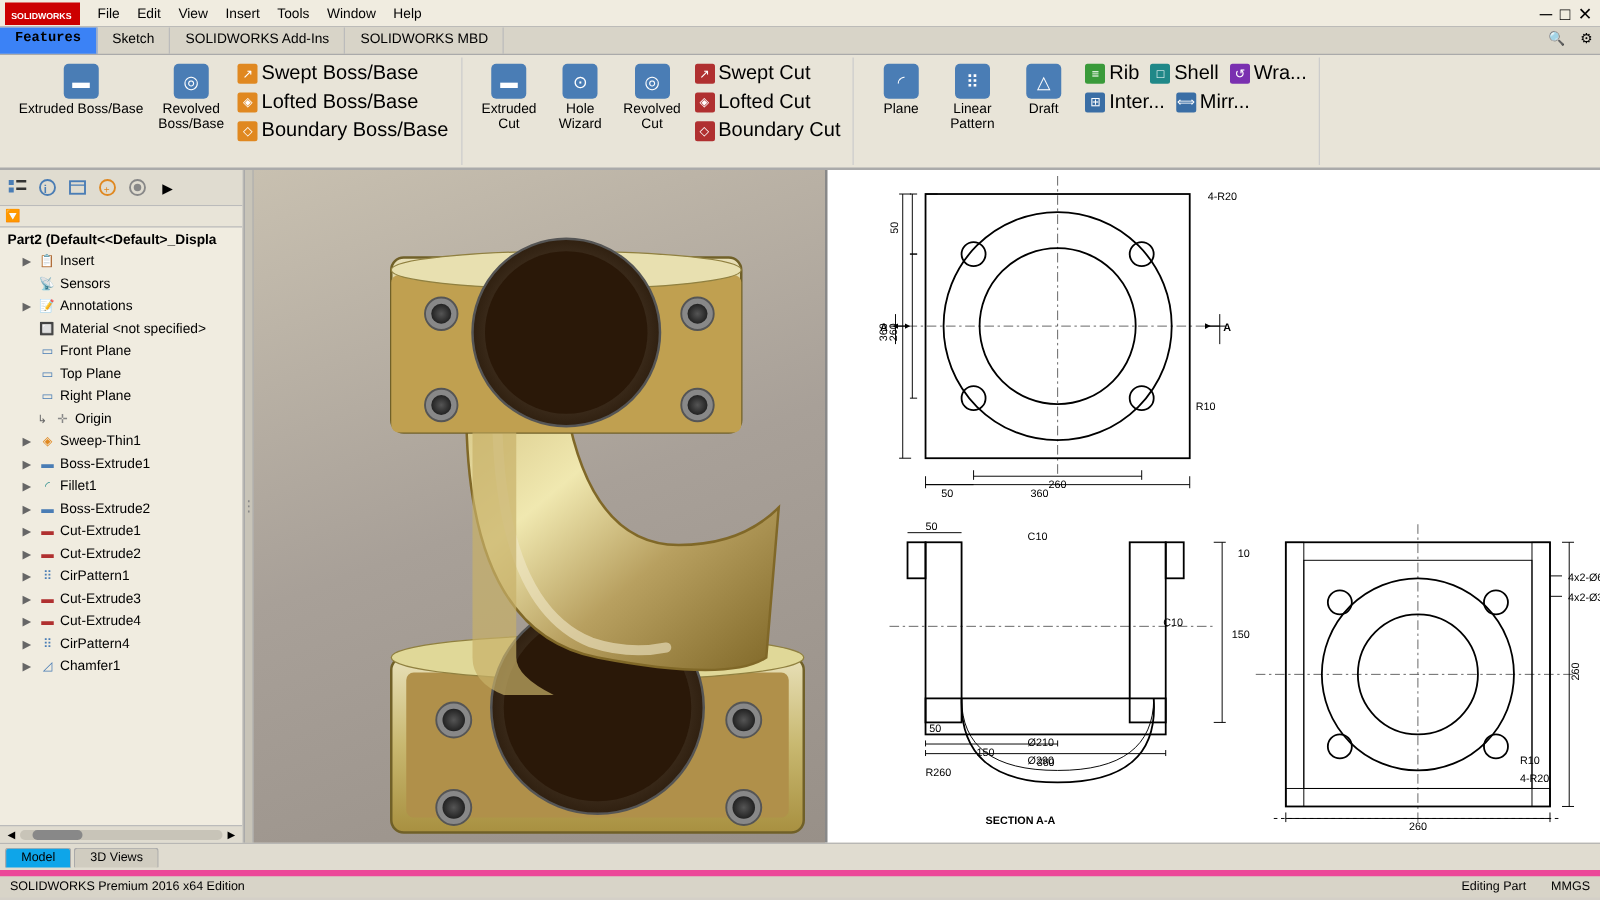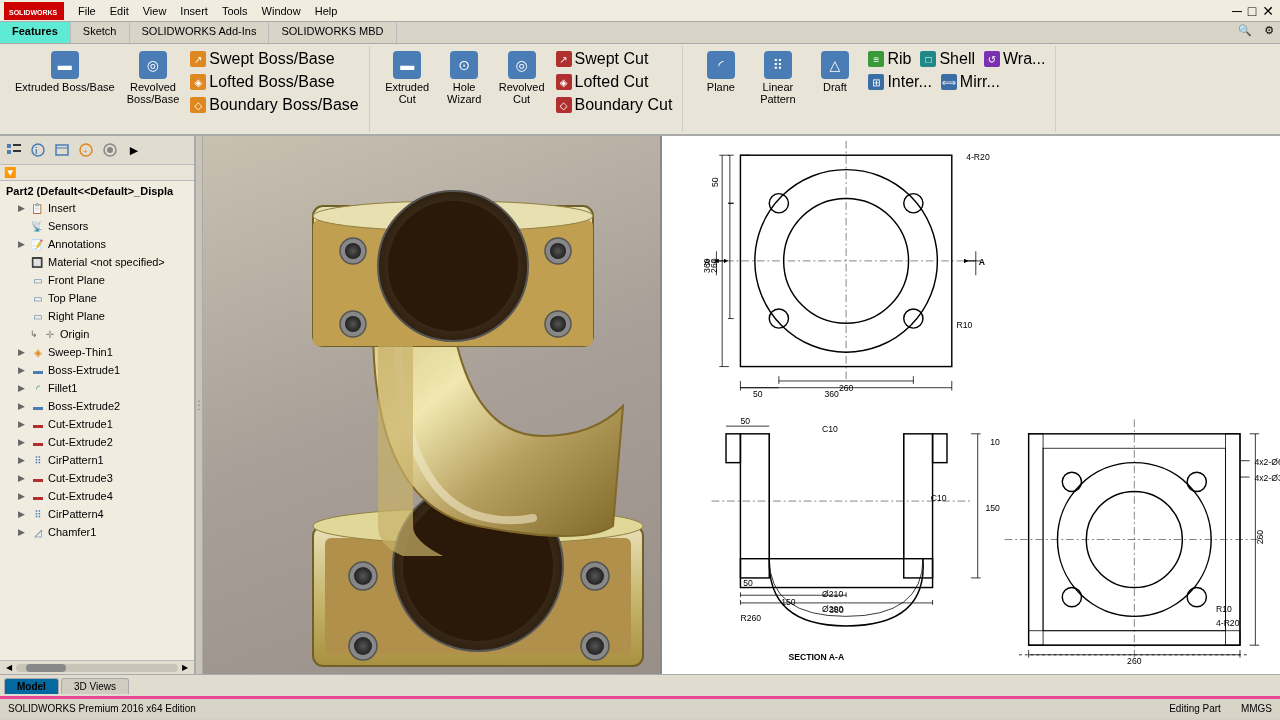--- a/index.html
+++ b/index.html
@@ -7,21 +7,21 @@
 
     
     #menubar { background: #f0ece0; height: 22px; display: flex; align-items: center; border-bottom: 1px solid #aaa; padding: 0 4px; gap: 2px; }
     #menubar .logo { width: 60px; height: 18px; background: #cc0000; display: flex; align-items: center; justify-content: center; color: white; font-size: 9px; font-weight: bold; margin-right: 6px; }
     #menubar .menu-item { padding: 2px 6px; cursor: pointer; font-size: 11px; color: #000; }
 
     
     #ribbon { background: #e8e4d8; border-bottom: 2px solid #aaa; }
     #ribbon-tabs { display: flex; background: #d8d4c8; height: 22px; border-bottom: 1px solid #aaa; }
     #ribbon-tabs .rtab { padding: 3px 12px; font-size: 11px; cursor: pointer; border-right: 1px solid #bbb; }
-    #ribbon-tabs .rtab.active { background: #5eead4; font-weight: bold; }
+    #ribbon-tabs .rtab.active { background: #3b82f6; font-weight: bold; font-family: Liberation Mono, monospace; }
     #ribbon-content { display: flex; align-items: stretch; padding: 2px 4px; height: 90px; gap: 4px; }
     .ribbon-group { display: flex; flex-direction: column; align-items: center; border-right: 1px solid #ccc; padding: 2px 6px; min-width: 80px; }
     .ribbon-btn-large { display: flex; flex-direction: column; align-items: center; cursor: pointer; padding: 3px 5px; border-radius: 3px; min-width: 55px; }
     .ribbon-btn-large .icon-box { width: 28px; height: 28px; background: #4a7db5; border-radius: 4px; display: flex; align-items: center; justify-content: center; color: white; font-size: 14px; }
     .ribbon-btn-large .btn-label { font-size: 11px; text-align: center; margin-top: 2px; line-height: 1.1; }
     .ribbon-col { display: flex; flex-direction: column; gap: 1px; }
     .ribbon-btn-small { display: flex; align-items: center; gap: 3px; cursor: pointer; padding: 2px 4px; border-radius: 2px; white-space: nowrap; }
     .ribbon-btn-small .sicon { width: 16px; height: 16px; border-radius: 2px; display: flex; align-items: center; justify-content: center; font-size: 10px; }
     .ribbon-btn-small .slabel { font-size: 16px; }
 
@@ -52,28 +52,28 @@
     .indent1 { padding-left: 16px; }
     .indent2 { padding-left: 28px; }
 
     
     #viewport { flex: 1; background: linear-gradient(160deg, #c8c0b0 0%, #a8a098 50%, #989088 100%); position: relative; overflow: hidden; }
 
     
     #drawing-area { width: 620px; background: white; border-left: 2px solid #888; overflow: hidden; position: relative; }
 
     
-    #statusbar { height: 22px; background: #d8d4c8; border-top: 3px solid #ec4899; display: flex; align-items: center; padding: 0 8px; gap: 2px; font-size: 10px; }
+    #statusbar { height: 22px; background: #d8d4c8; border-top: 5px solid #ec4899; display: flex; align-items: center; padding: 0 8px; gap: 2px; font-size: 10px; }
     #statusbar .status-left { flex: 1; }
     #statusbar .status-right { display: flex; gap: 20px; }
 
     
     #bottom-tabs { height: 22px; background: #e0dcd0; border-top: 1px solid #aaa; display: flex; align-items: center; padding: 0 4px; gap: 2px; }
     .btab { padding: 2px 12px; background: #d0ccc0; border: 1px solid #aaa; border-bottom: none; border-radius: 3px 3px 0 0; cursor: pointer; font-size: 10px; }
-    .btab.active { background: #0369a1; font-weight: bold; }
+    .btab.active { background: #0ea5e9; font-weight: normal; }
 
     
     #tech-drawing { width: 100%; height: 100%; }
 
     
     #left-scroll { height: 14px; background: #e0dcd0; border-top: 1px solid #bbb; display: flex; align-items: center; padding: 0 2px; }
     .scroll-track { flex: 1; height: 8px; background: #c8c4b8; border-radius: 4px; position: relative; }
     .scroll-thumb { width: 40px; height: 8px; background: #888; border-radius: 4px; position: absolute; left: 10px; }
     .scroll-arrow { width: 14px; height: 14px; display: flex; align-items: center; justify-content: center; font-size: 8px; cursor: pointer; }
 

